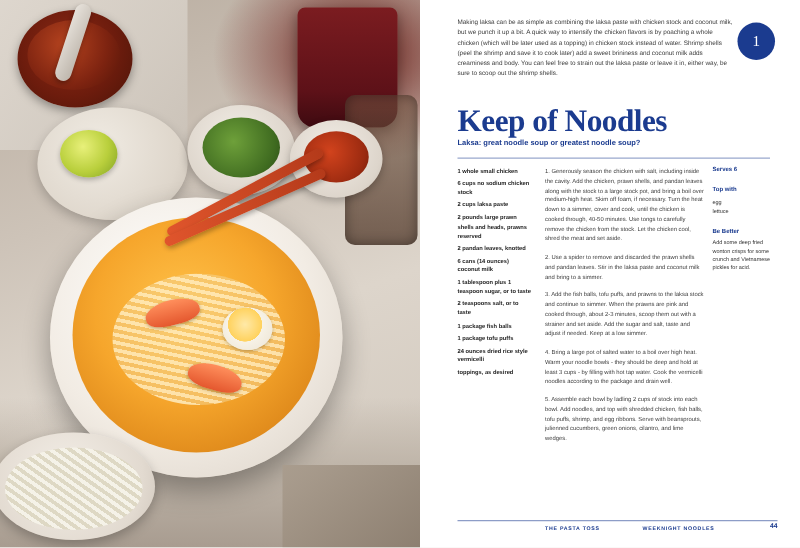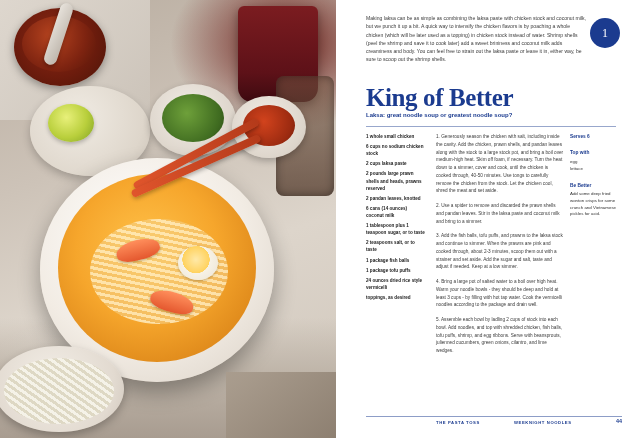--- a/index.html
+++ b/index.html
@@ -401,21 +401,21 @@
   </div>
 
   <div class="gutter"></div>
 
   <div class="right-page">
 
     <div class="intro">Making laksa can be as simple as combining the laksa paste with chicken stock and coconut milk, but we punch it up a bit. A quick way to intensify the chicken flavors is by poaching a whole chicken (which will be later used as a topping) in chicken stock instead of water. Shrimp shells (peel the shrimp and save it to cook later) add a sweet brininess and coconut milk adds creaminess and body. You can feel free to strain out the laksa paste or leave it in, either way, be sure to scoop out the shrimp shells.</div>
 
     <div class="chapter-circle">1</div>
 
-    <div class="title">King of Better</div>
+    <div class="title">Keep of Noodles</div>
     <div class="subtitle">Laksa: great noodle soup or greatest noodle soup?</div>
     <div class="rule"></div>
 
     <div class="ingredients">
       <ul id="ing-list">
           <li>1 whole small chicken</li>
           <li>6 cups no sodium chicken stock</li>
           <li>2 cups laksa paste</li>
           <li>2 pounds large prawn shells and heads, prawns reserved</li>
           <li>2 pandan leaves, knotted</li>

